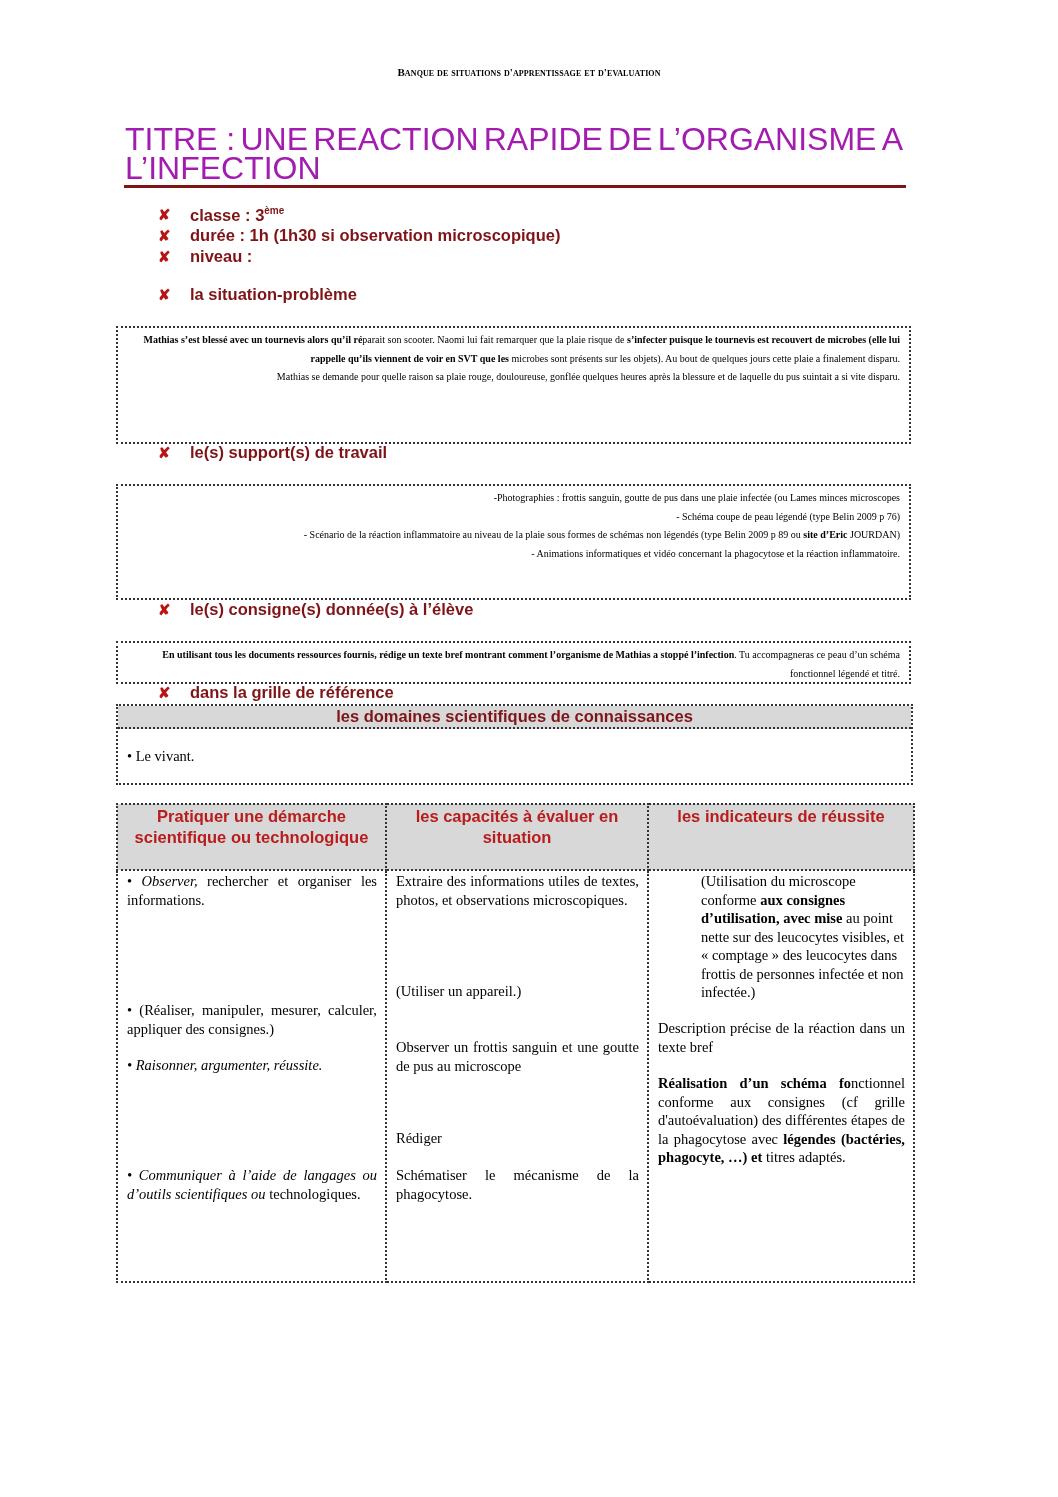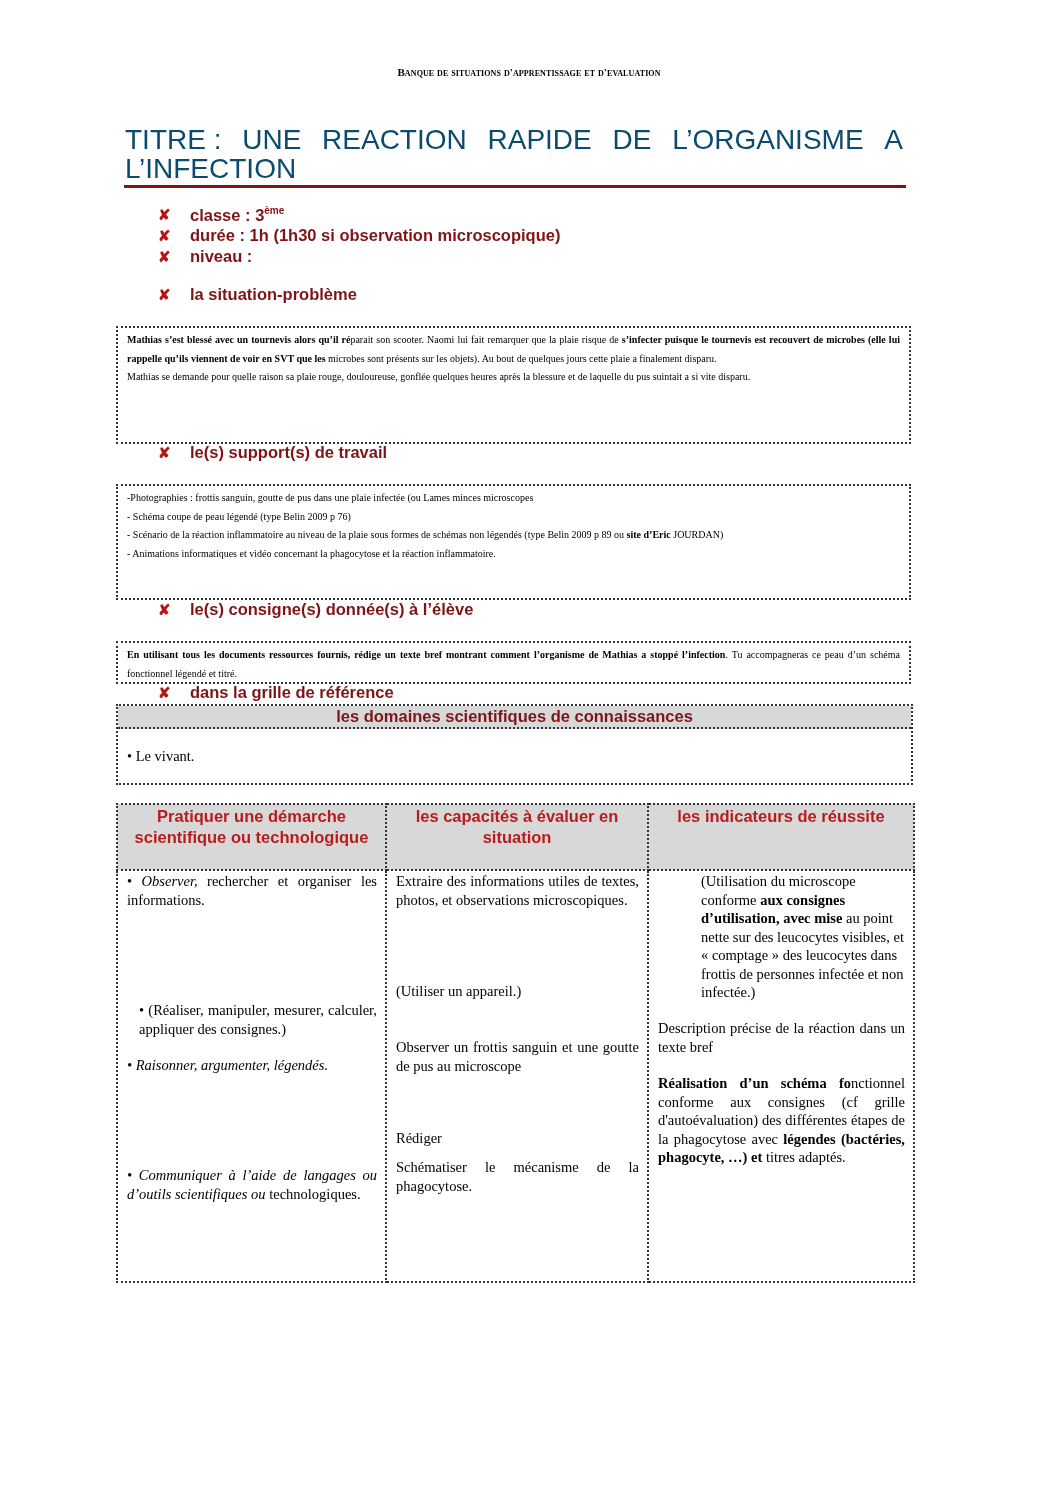--- a/index.html
+++ b/index.html
@@ -1,27 +1,27 @@
 <!DOCTYPE html>
 <html><head>
   <meta charset="utf-8">
   <style>
     html, body { margin: 0; padding: 0; background: #ffffff; }
     body { width: 1058px; height: 1497px; position: relative; font-family: "Liberation Serif", serif; color: #000; }
     .page-header { position: absolute; top: 66px; left: 0; width: 1058px; text-align: center; font-family: "Liberation Serif", serif; font-size: 11px; font-weight: bold; letter-spacing: 0.1px; }
-    .title { position: absolute; left: 125px; top: 125px; width: 778px; font-family: "Liberation Sans", sans-serif; font-size: 28px; color: #0c4a6e; line-height: 29px; text-align: justify; text-align-last: left; }
+    .title { position: absolute; left: 125px; top: 125px; width: 778px; font-family: "Liberation Sans", sans-serif; font-size: 32px; color: #a21caf; line-height: 29px; text-align: justify; text-align-last: left; }
     .title-line1 { display: flex; justify-content: space-between; }
     .title-rule { position: absolute; left: 124px; top: 185px; width: 782px; height: 3px; background: #7f1417; }
     .meta { position: absolute; left: 158px; top: 204px; font-family: "Liberation Sans", sans-serif; font-weight: bold; font-size: 16.5px; color: #7f1417; }
     .meta-row { display: flex; align-items: center; height: 21px; }
     .xmark { width: 32px; font-size: 15px; color: #b81414; font-weight: bold; }
     .meta-label sup { font-size: 10px; }
     .section-head { position: absolute; left: 158px; font-family: "Liberation Sans", sans-serif; font-weight: bold; font-size: 16.5px; color: #7f1417; display: flex; align-items: center; }
     .box { position: absolute; left: 116px; width: 795px; border: 2px dotted #333; box-sizing: border-box; font-size: 10px; line-height: 18.5px; padding: 3px 9px; text-align: justify; margin-top: 20px; }
-    .box p { margin: 0; }
+    .box p { margin: 0; text-align: right; }
     .b { font-weight: bold; }
     .grid1 { position: absolute; left: 116px; top: 704px; width: 797px; border: 2px dotted #333; box-sizing: border-box; }
     .grid1-head { background: #d8d8d8; text-align: center; font-family: "Liberation Sans", sans-serif; font-weight: bold; font-size: 16.5px; color: #7f1417; height: 21px; line-height: 21px; border-bottom: 2px dotted #333; }
     .grid1-body { height: 54px; font-size: 14.5px; padding: 0 9px; display: flex; align-items: center; }
     .grid2 { position: absolute; left: 116px; top: 803px; width: 797px; border-collapse: collapse; table-layout: fixed; }
     .grid2 th, .grid2 td { border: 2px dotted #333; vertical-align: top; }
     .grid2 th { background: #d8d8d8; font-family: "Liberation Sans", sans-serif; font-weight: bold; font-size: 16.5px; color: #b91c1c; line-height: 20.5px; height: 62px; padding: 1px 6px; text-align: center; }
     .grid2 td { font-size: 14.5px; line-height: 18.5px; padding: 15px 8px; height: 380px; position: relative; text-align: justify; }
     .cell-item { position: absolute; left: 9px; right: 8px; }
     .it { font-style: italic; }
@@ -105,30 +105,30 @@
     </colgroup>
   <tbody>
       <tr>
     <th>Pratiquer une démarche scientifique ou technologique</th>
     <th>les capacités à évaluer en situation</th>
     <th>les indicateurs de réussite</th>
   </tr>
   <tr>
     <td>
       <div class="cell-item" style="top:1px;">• <span class="it">Observer,</span><span> rechercher et organiser les informations.</span></div>
-      <div class="cell-item" style="top:130px;margin-left:12px;">•  (Réaliser, manipuler, mesurer, calculer, appliquer des consignes.)</div>
-      <div class="cell-item it" style="top:185px;">• Raisonner, argumenter, légendés.</div>
+      <div class="cell-item" style="top:130px;">•  (Réaliser, manipuler, mesurer, calculer, appliquer des consignes.)</div>
+      <div class="cell-item it" style="top:185px;">• Raisonner, argumenter, réussite.</div>
       <div class="cell-item" style="top:295px;"><span class="it">• Communiquer à l’aide de langages ou d’outils scientifiques ou</span><span> technologiques.</span></div>
     </td>
     <td>
       <div class="cell-item" style="top:1px;">Extraire des informations utiles de textes, photos, et observations microscopiques.</div>
       <div class="cell-item" style="top:111px;">(Utiliser un appareil.)</div>
       <div class="cell-item" style="top:167px;">Observer un frottis sanguin et une goutte de pus au microscope</div>
       <div class="cell-item" style="top:258px;">Rédiger</div>
-      <div class="cell-item" style="top:287px;">Schématiser le mécanisme de la phagocytose.</div>
+      <div class="cell-item" style="top:295px;">Schématiser le mécanisme de la phagocytose.</div>
     </td>
     <td>
       <div class="cell-item" style="top:1px; text-align:left;margin-left:43px;"><span>(Utilisation du microscope conforme </span><span class="b">aux consignes d’utilisation, avec mise</span><span> au point nette sur des leucocytes visibles, et « comptage » des leucocytes dans frottis de personnes infectée et non infectée.)</span></div>
       <div class="cell-item" style="top:148px;">Description précise de la réaction dans un texte bref</div>
       <div class="cell-item" style="top:203px;"><span class="b">Réalisation d’un schéma fo</span><span>nctionnel conforme aux consignes (cf grille d'autoévaluation) des différentes étapes de la phagocytose avec </span><span class="b">légendes (bactéries, phagocyte, …) et</span><span> titres adaptés.</span></div>
     </td>
   </tr>
 </tbody>
   </table>
 

